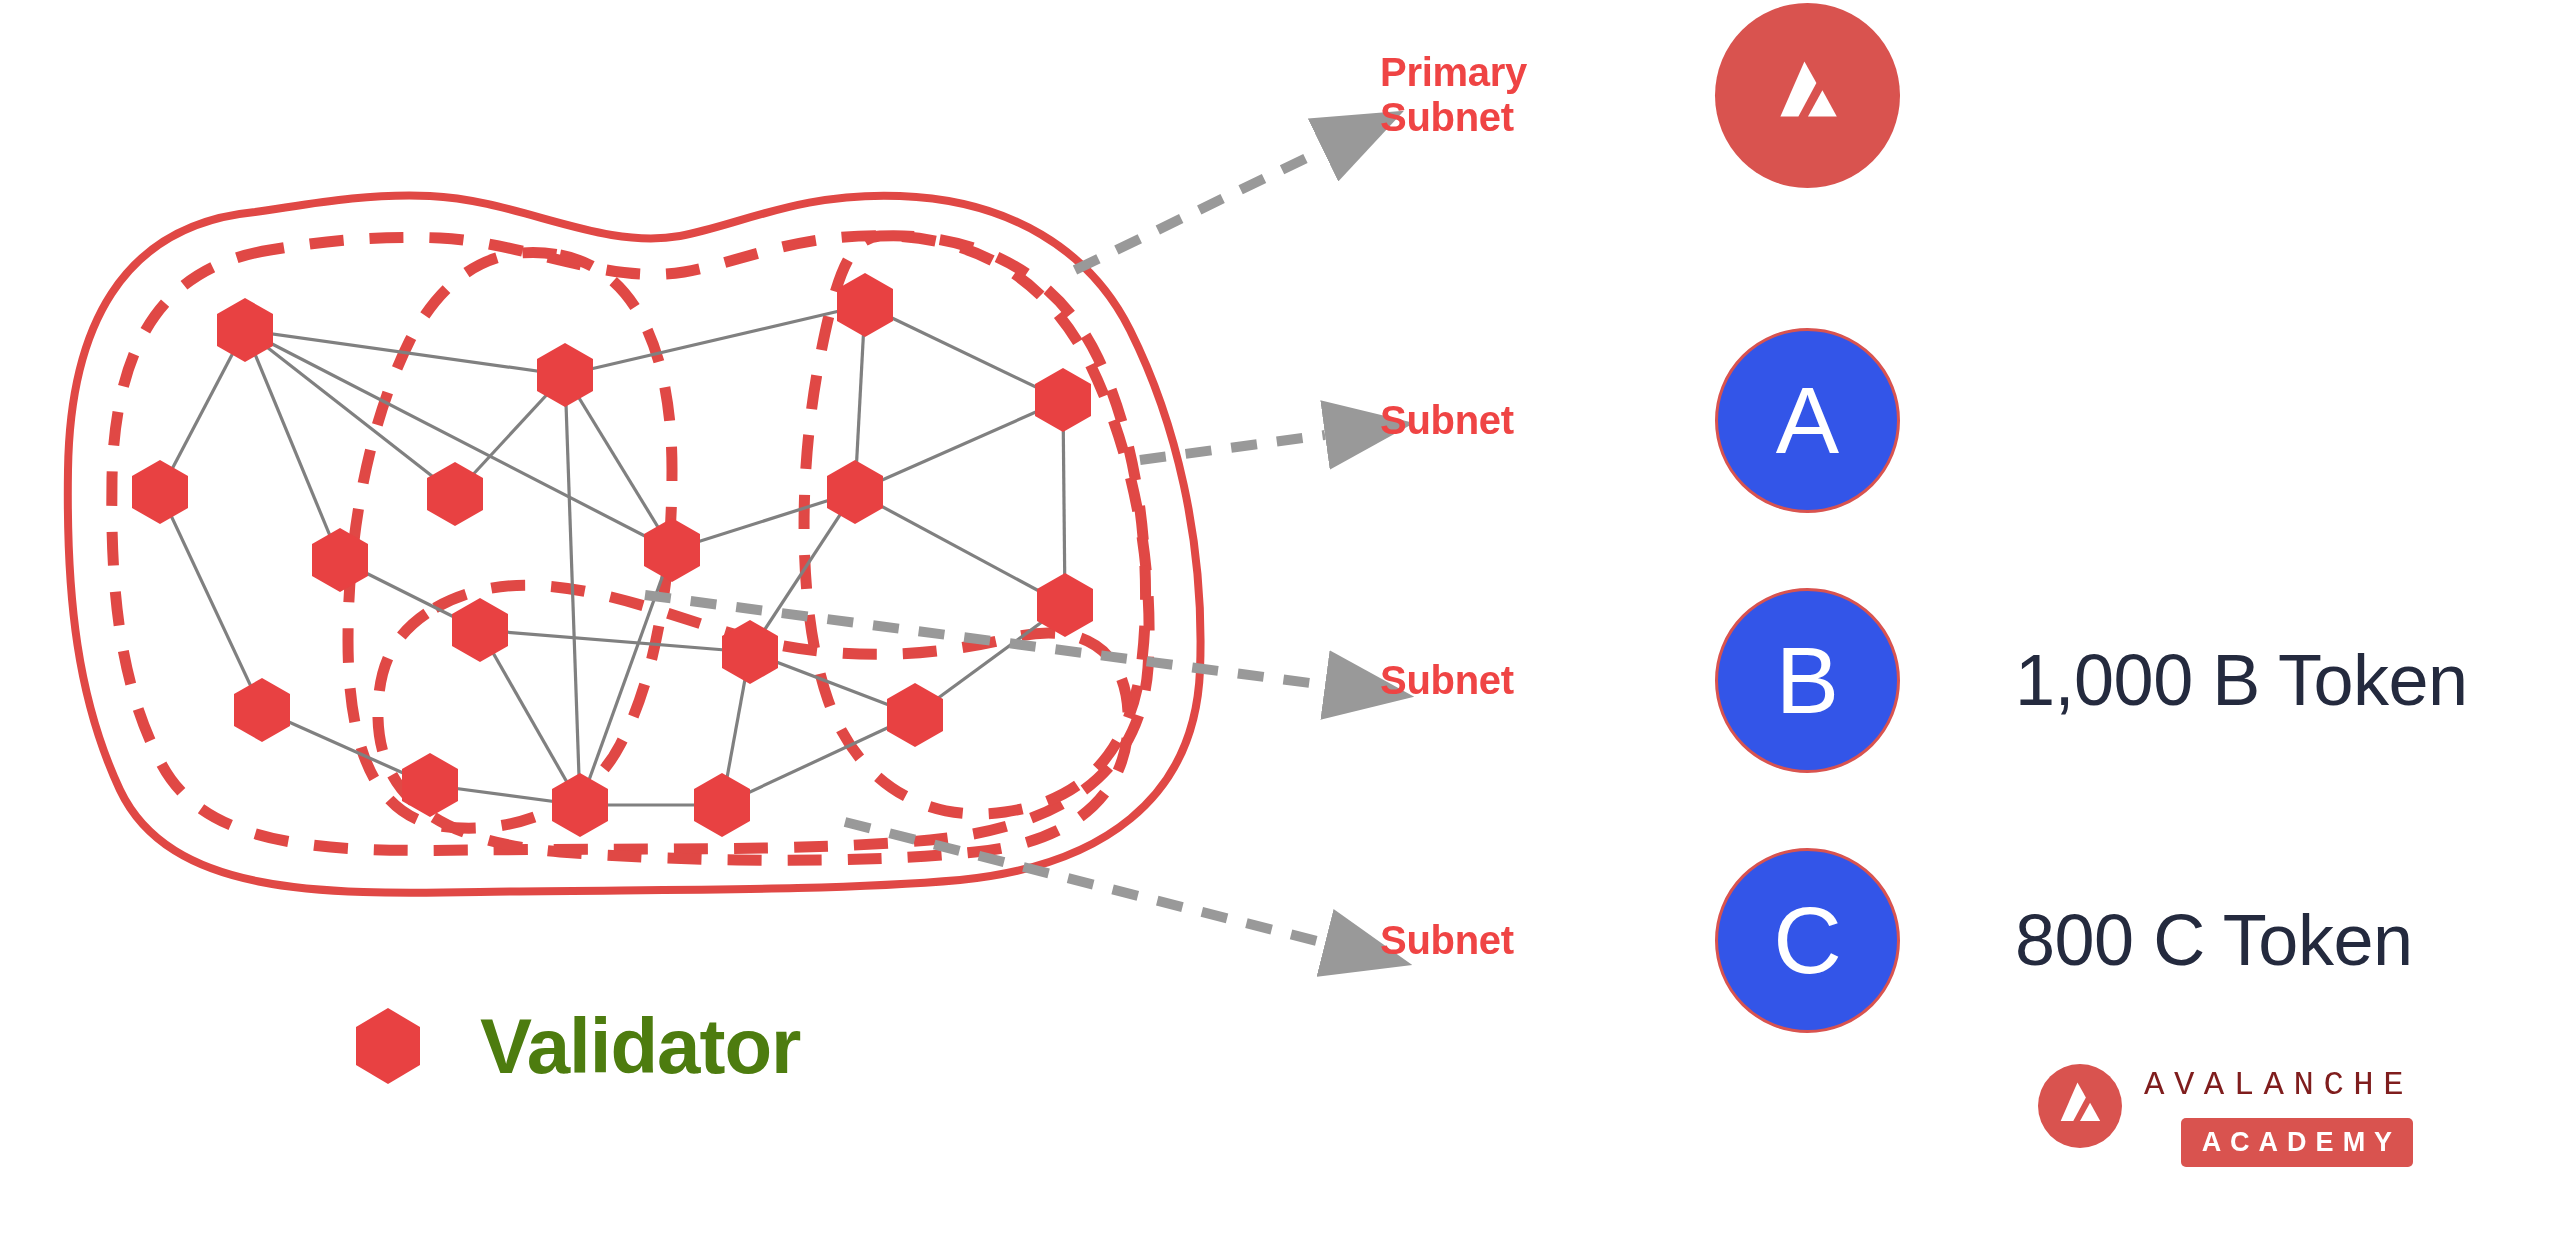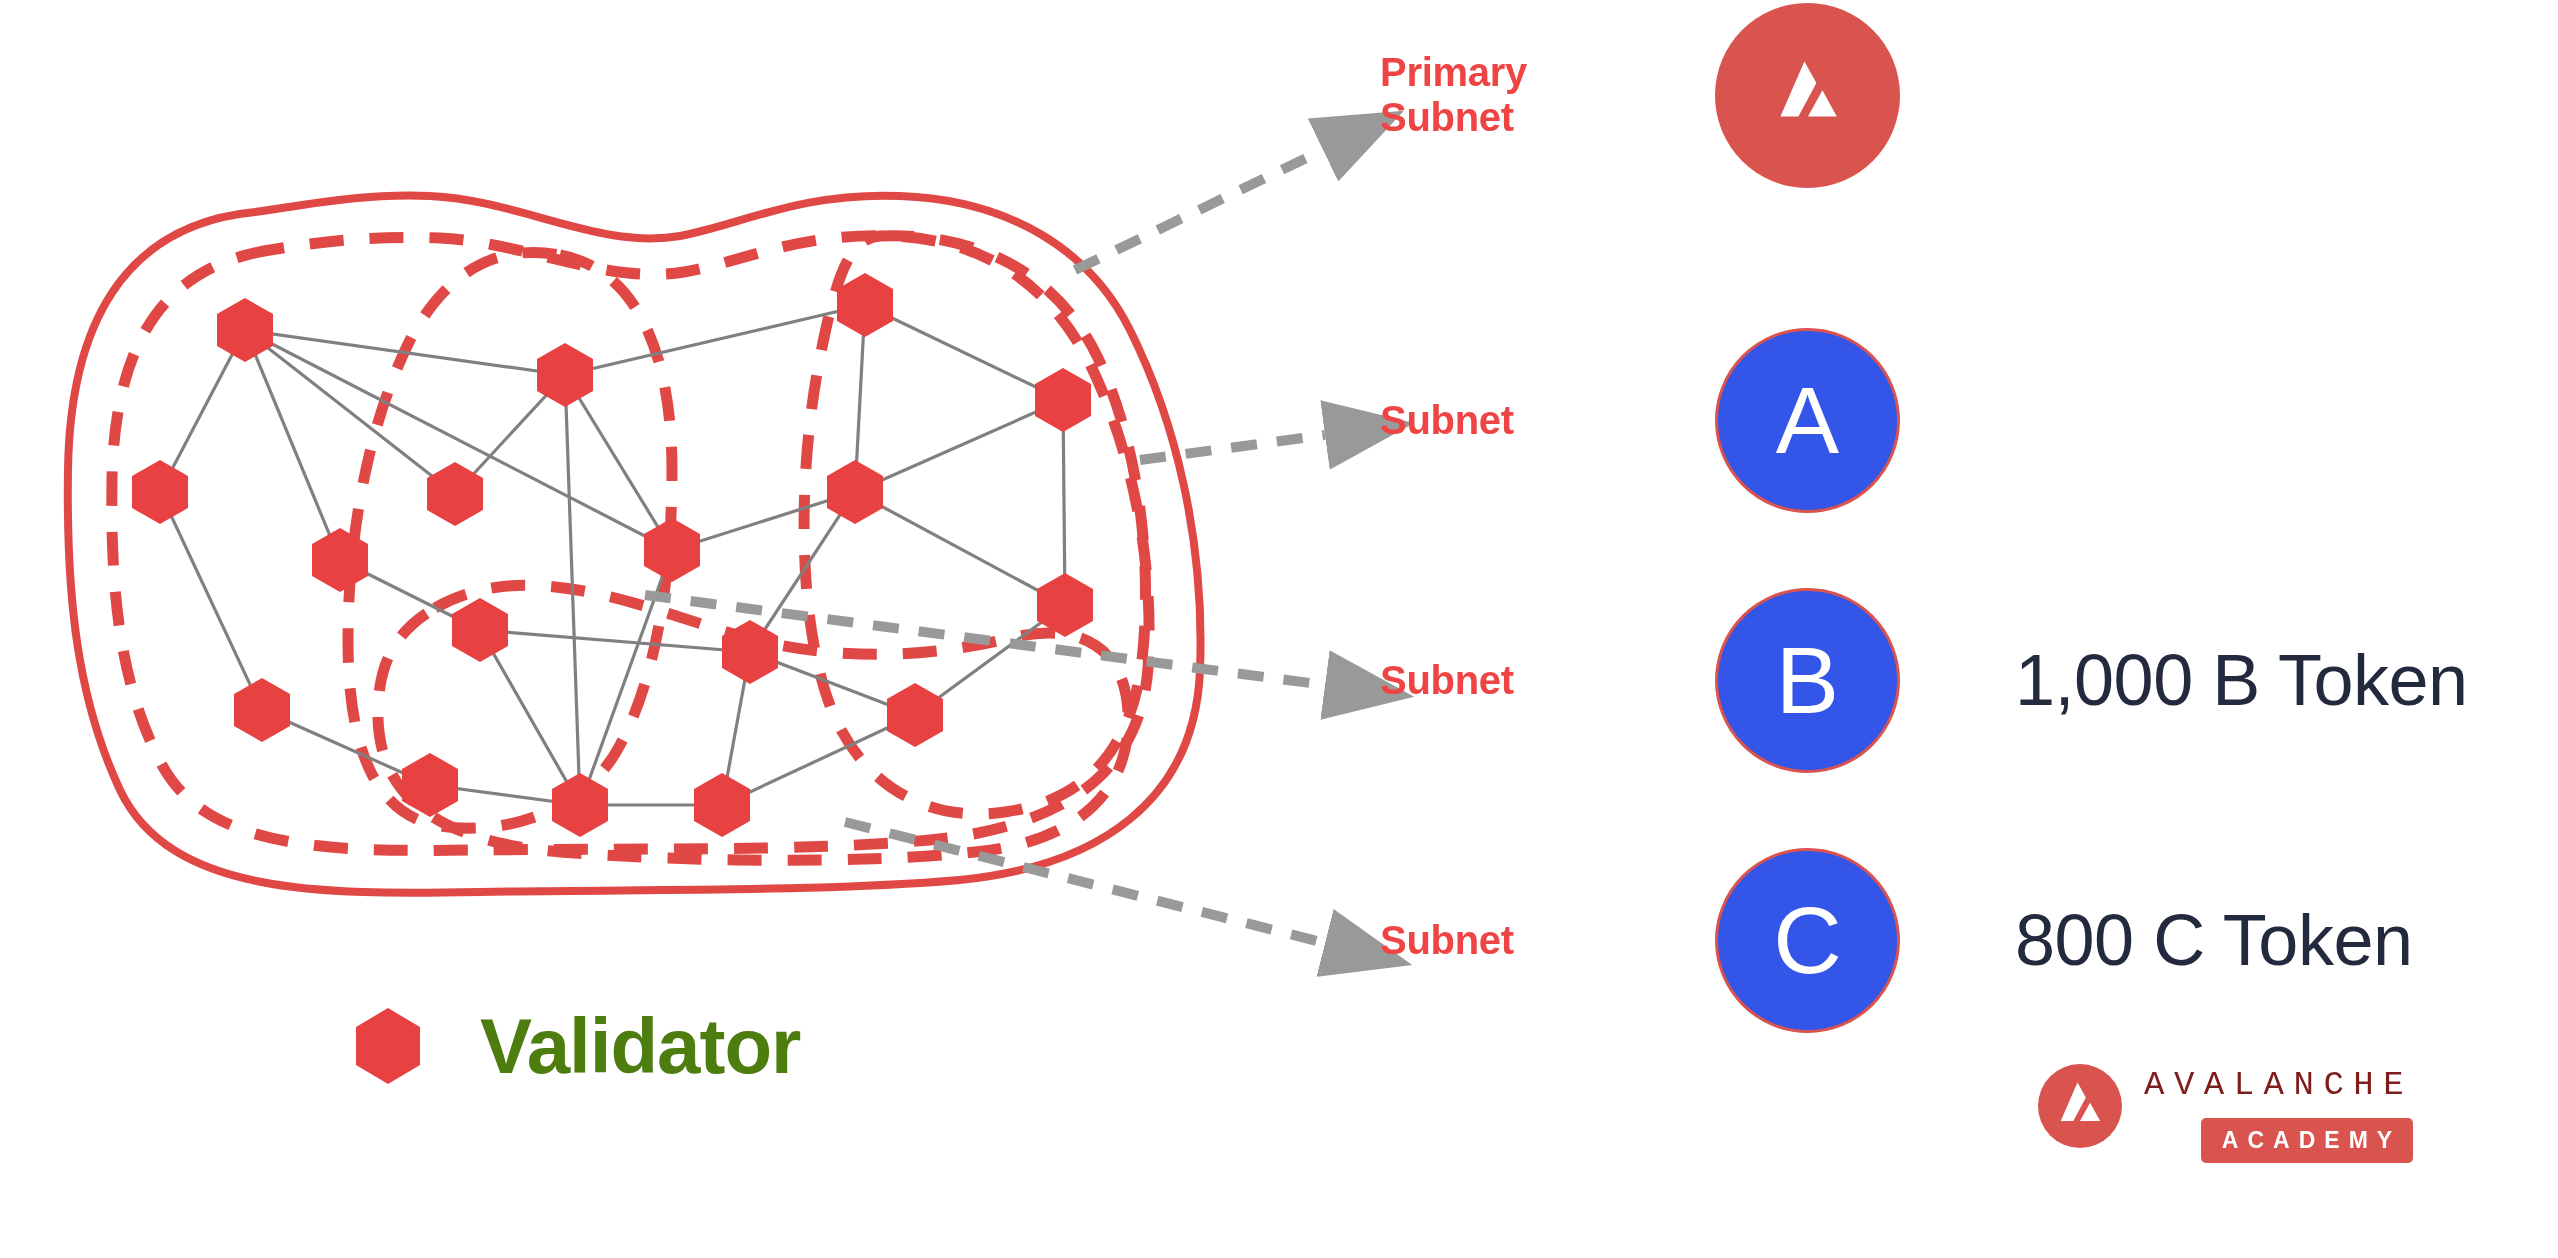--- a/index.html
+++ b/index.html
@@ -129,21 +129,21 @@
     font-weight: 500;
     letter-spacing: 9.5px;
     line-height: 1;
     padding-top: 8px;
     font-family: Liberation Mono, monospace;
   }
   .academy-sub {
     margin-top: 16px;
     background: #d9534f;
     color: #ffffff;
-    font-size: 23px;
+    font-size: 27px;
     font-weight: bold;
     letter-spacing: 9px;
     border-radius: 5px;
     padding: 11px 12px 11px 21px;
     line-height: 1;
   }
 </style>
 </head>
 <body>
 

